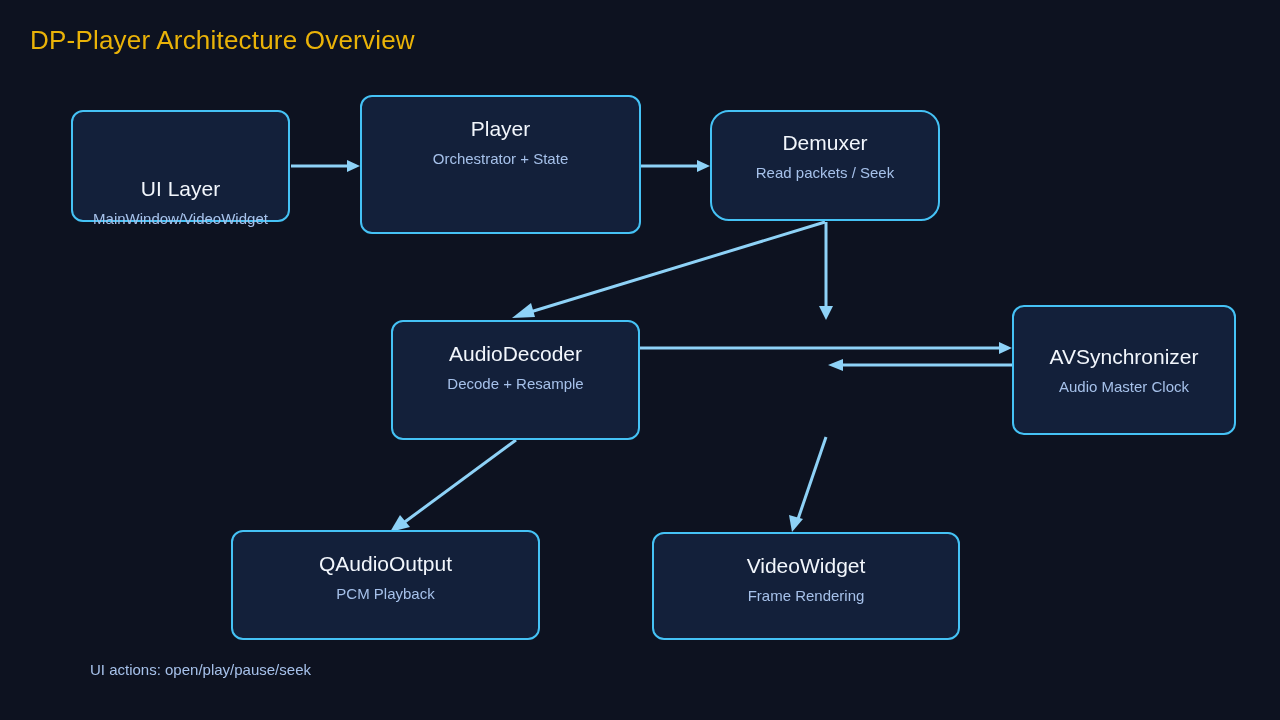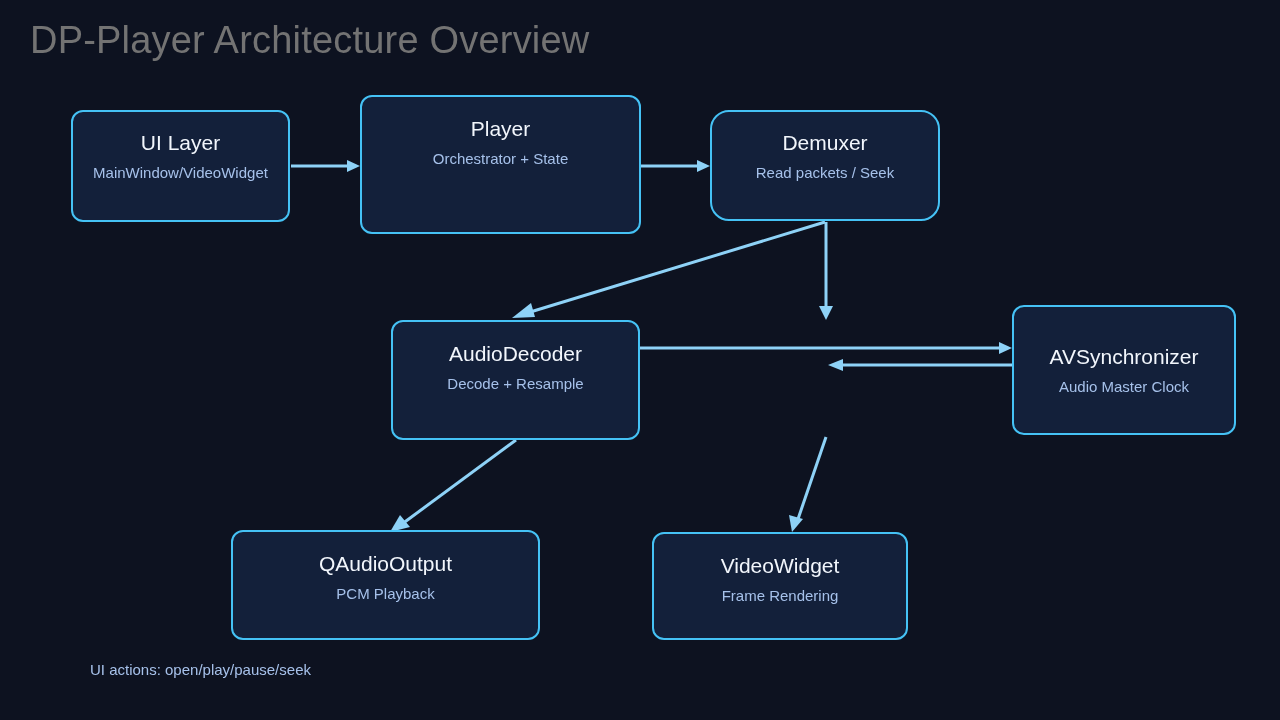--- a/index.html
+++ b/index.html
@@ -22,23 +22,23 @@
     left: 0; top: 0;
     width: 1280px;
     height: 720px;
   }
 
   
   .page-title {
     position: absolute;
     left: 30px;
     top: 20px;
-    font-size: 38px;
+    font-size: 26px;
     line-height: 40px;
-    color: #737373;
+    color: #eab308;
     font-weight: 400;
     letter-spacing: 0.2px;
     white-space: nowrap;
   }
 
   
   #edges {
     position: absolute;
     left: 0; top: 0;
     width: 1280px;
@@ -82,24 +82,24 @@
   }
 
   
   #node-ui-layer      { left: 71px;  top: 110px; width: 219px; height: 112px; }
   #node-player        { left: 360px; top: 95px;  width: 281px; height: 139px; }
   #node-demuxer       { left: 710px; top: 110px; width: 230px; height: 111px; border-radius: 19px; }
   #node-audiodecoder  { left: 391px; top: 320px; width: 249px; height: 120px; }
   #node-videodecoder  { left: 701px; top: 320px; width: 249px; height: 117px; }
   #node-avsync        { left: 1012px;top: 305px; width: 224px; height: 130px; }
   #node-qaudiooutput  { left: 231px; top: 530px; width: 309px; height: 110px; }
-  #node-videowidget   { left: 652px; top: 532px; width: 256px; height: 108px; }
-
-  
-  #node-ui-layer     .node-inner { padding-top: 18px; }
+  #node-videowidget   { left: 652px; top: 532px; width: 308px; height: 108px; }
+
+  
+  #node-ui-layer     .node-inner { padding-top: 18px; margin-top: 46px; }
   #node-player       .node-inner { padding-top: 19px; }
   #node-demuxer      .node-inner { padding-top: 18px; }
   #node-audiodecoder .node-inner { padding-top: 19px; }
   #node-videodecoder .node-inner { padding-top: 19px; }
   #node-avsync       .node-inner { padding-top: 37px; }
   #node-qaudiooutput .node-inner { padding-top: 19px; text-align: center; }
   #node-videowidget  .node-inner { padding-top: 19px; }
 
   .node-inner {
     width: 100%;

